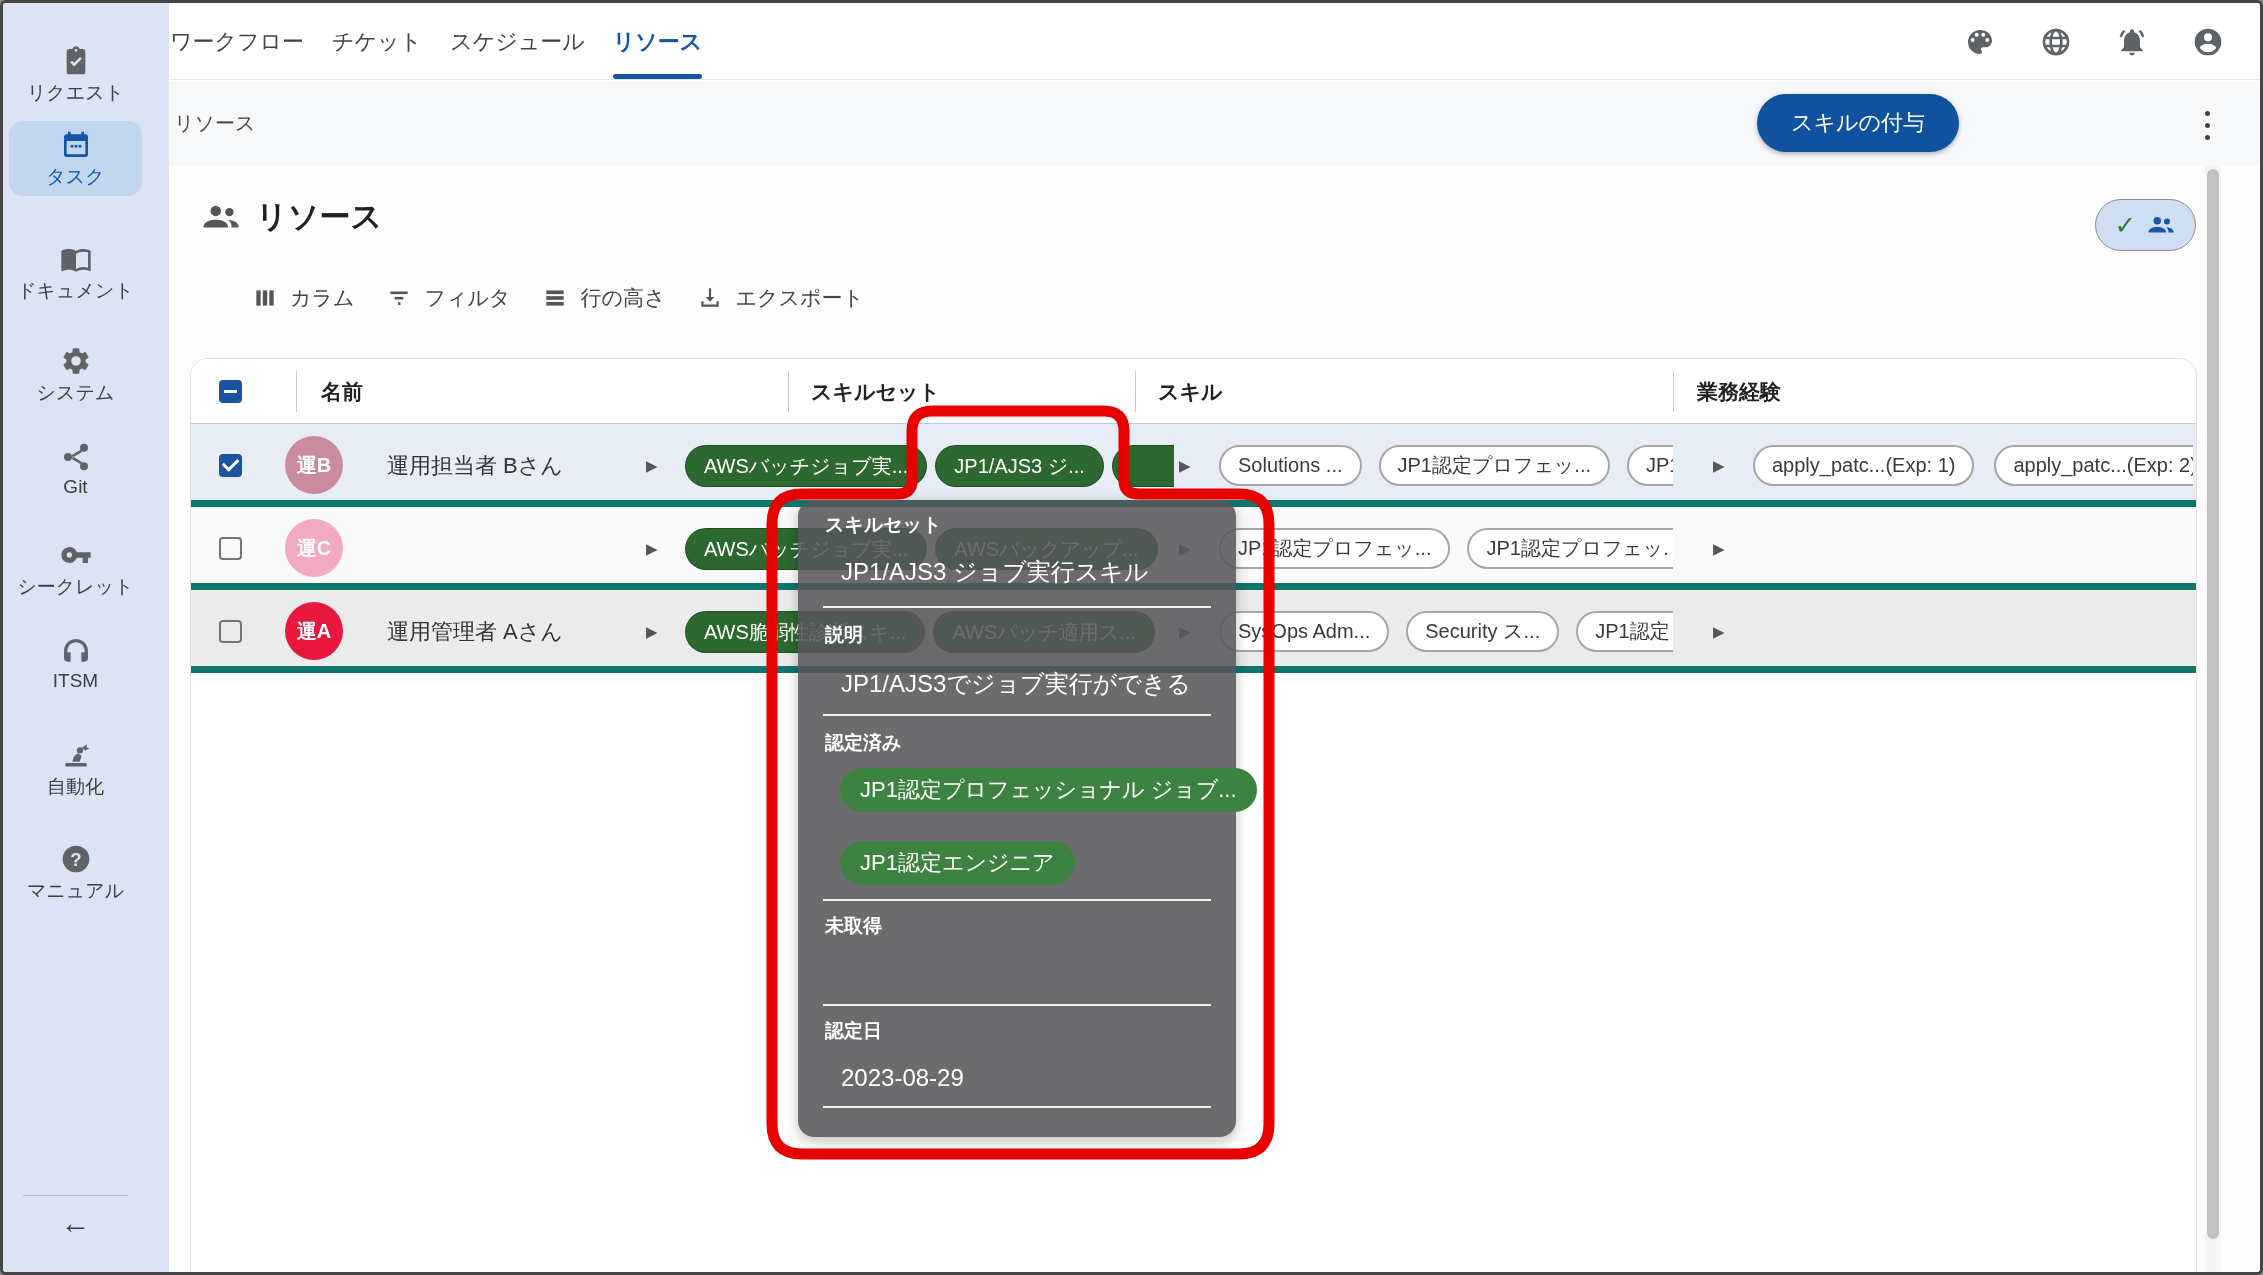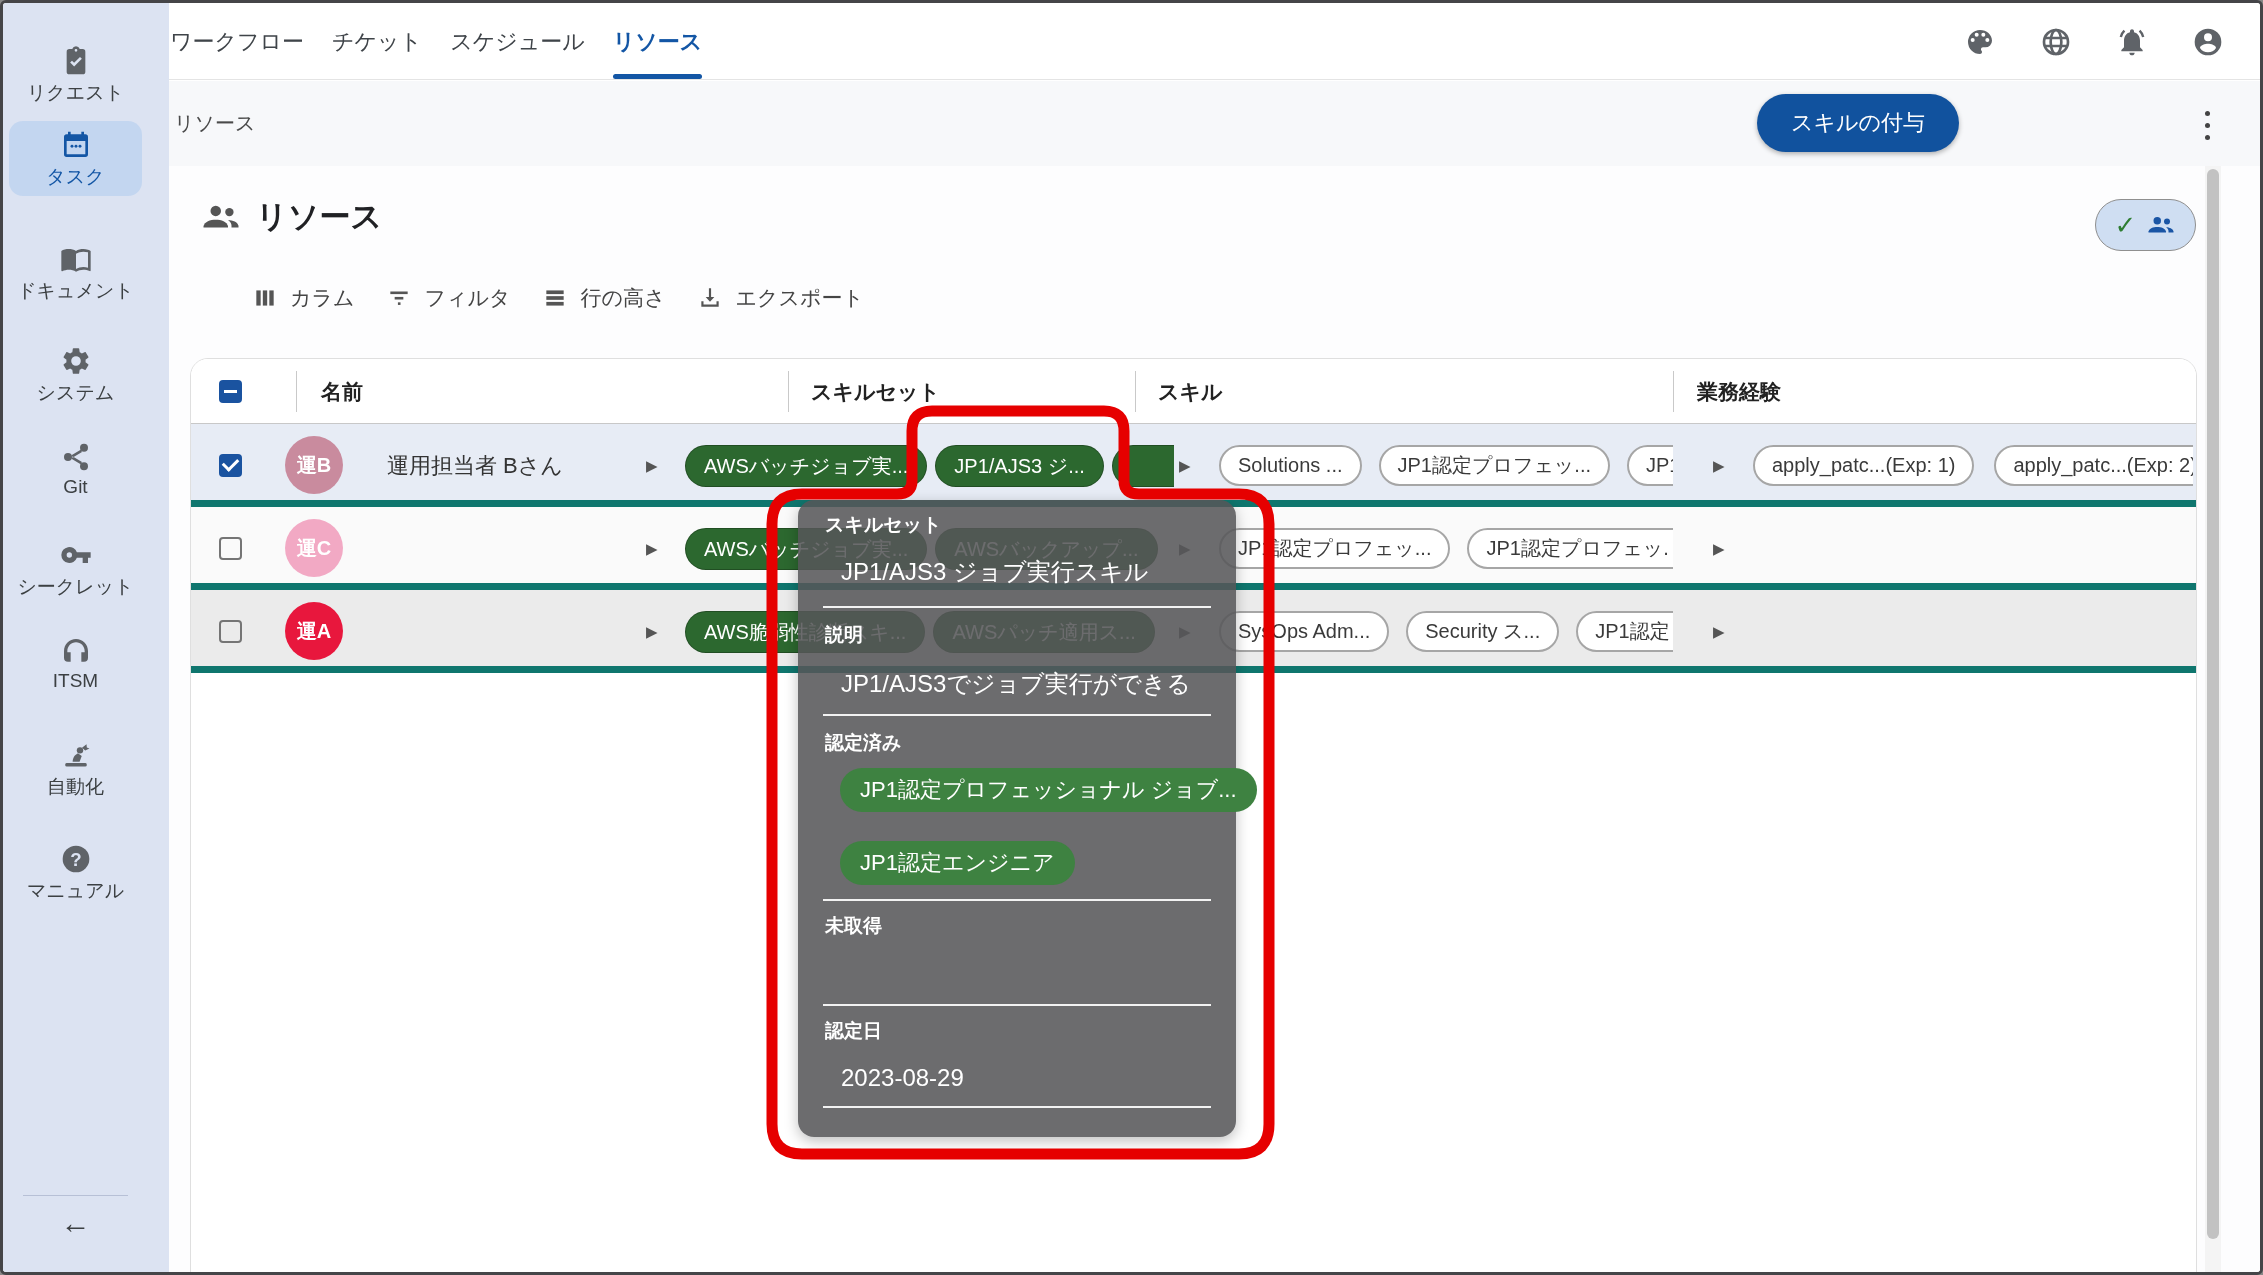--- a/index.html
+++ b/index.html
@@ -310,20 +310,21 @@
         <div class="zone zoneB">
           <span class="ochip">JP1認定プロフェッ...</span>
           <span class="ochip cut">JP1認定プロフェッ.</span>
         </div>
         <span class="chev a3">▶</span>
       </div>
 
       <div class="row r3">
         <span class="cbx empty"></span>
         <span class="avatar av-a">運A</span>
+        <span class="rname">運用管理者 Aさん</span>
         <span class="chev a1">▶</span>
         <div class="zone zoneA">
           <span class="gchip">AWS脆弱性診断スキ...</span>
           <span class="gchip">AWSパッチ適用ス...</span>
         </div>
         <span class="chev a2">▶</span>
         <div class="zone zoneB">
           <span class="ochip">SysOps Adm...</span>
           <span class="ochip">Security ス...</span>
           <span class="ochip cut">JP1認定</span>

